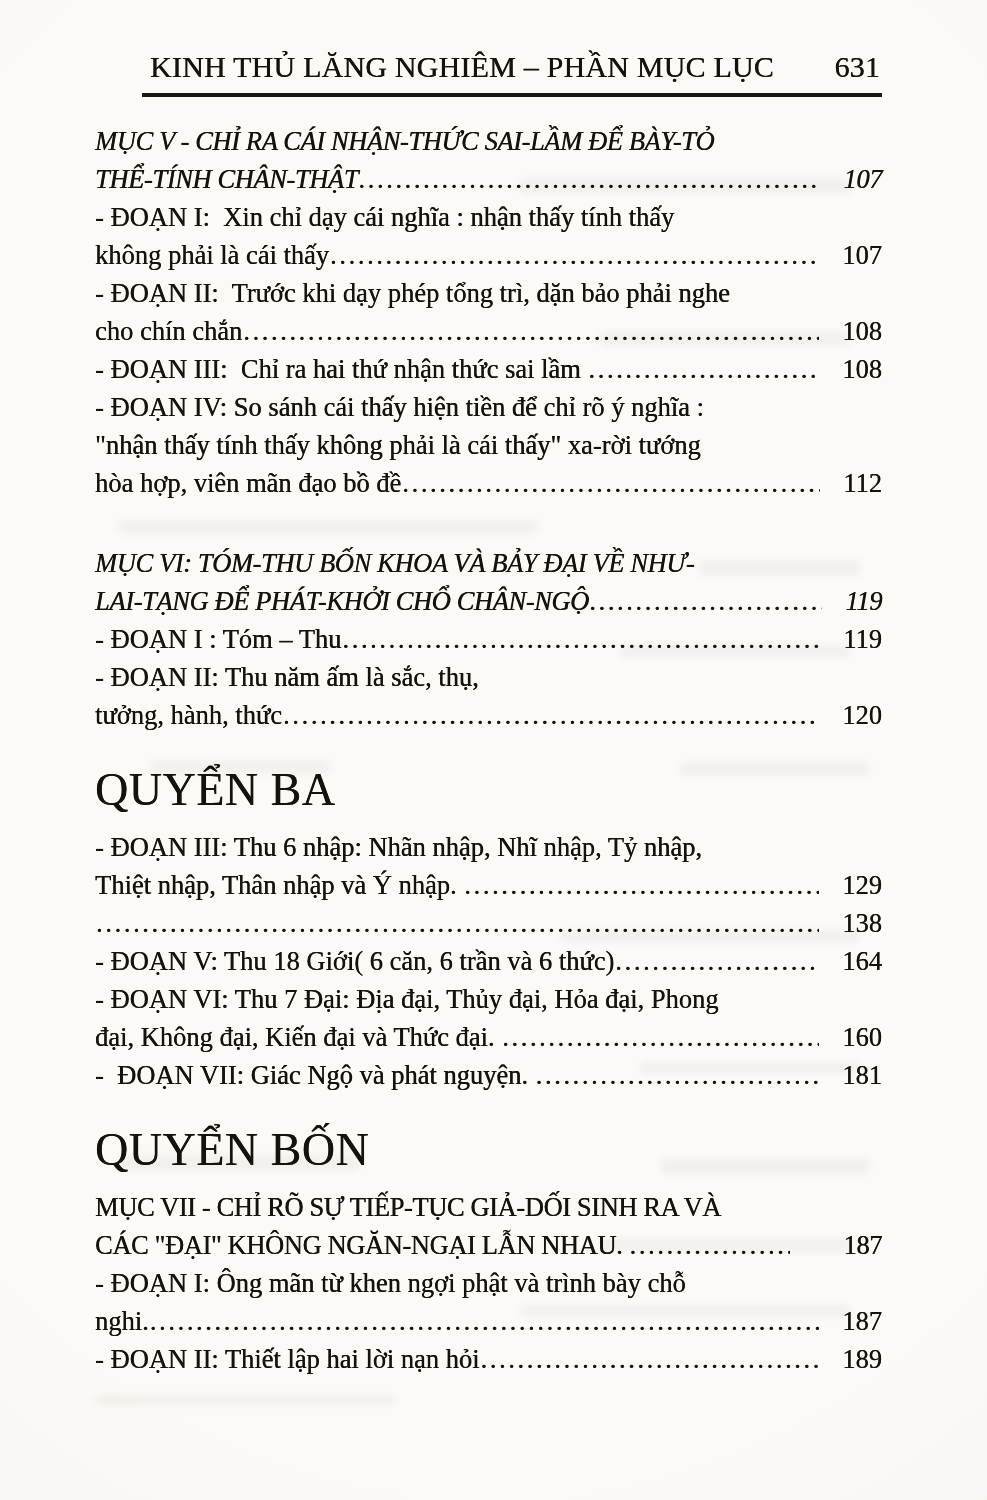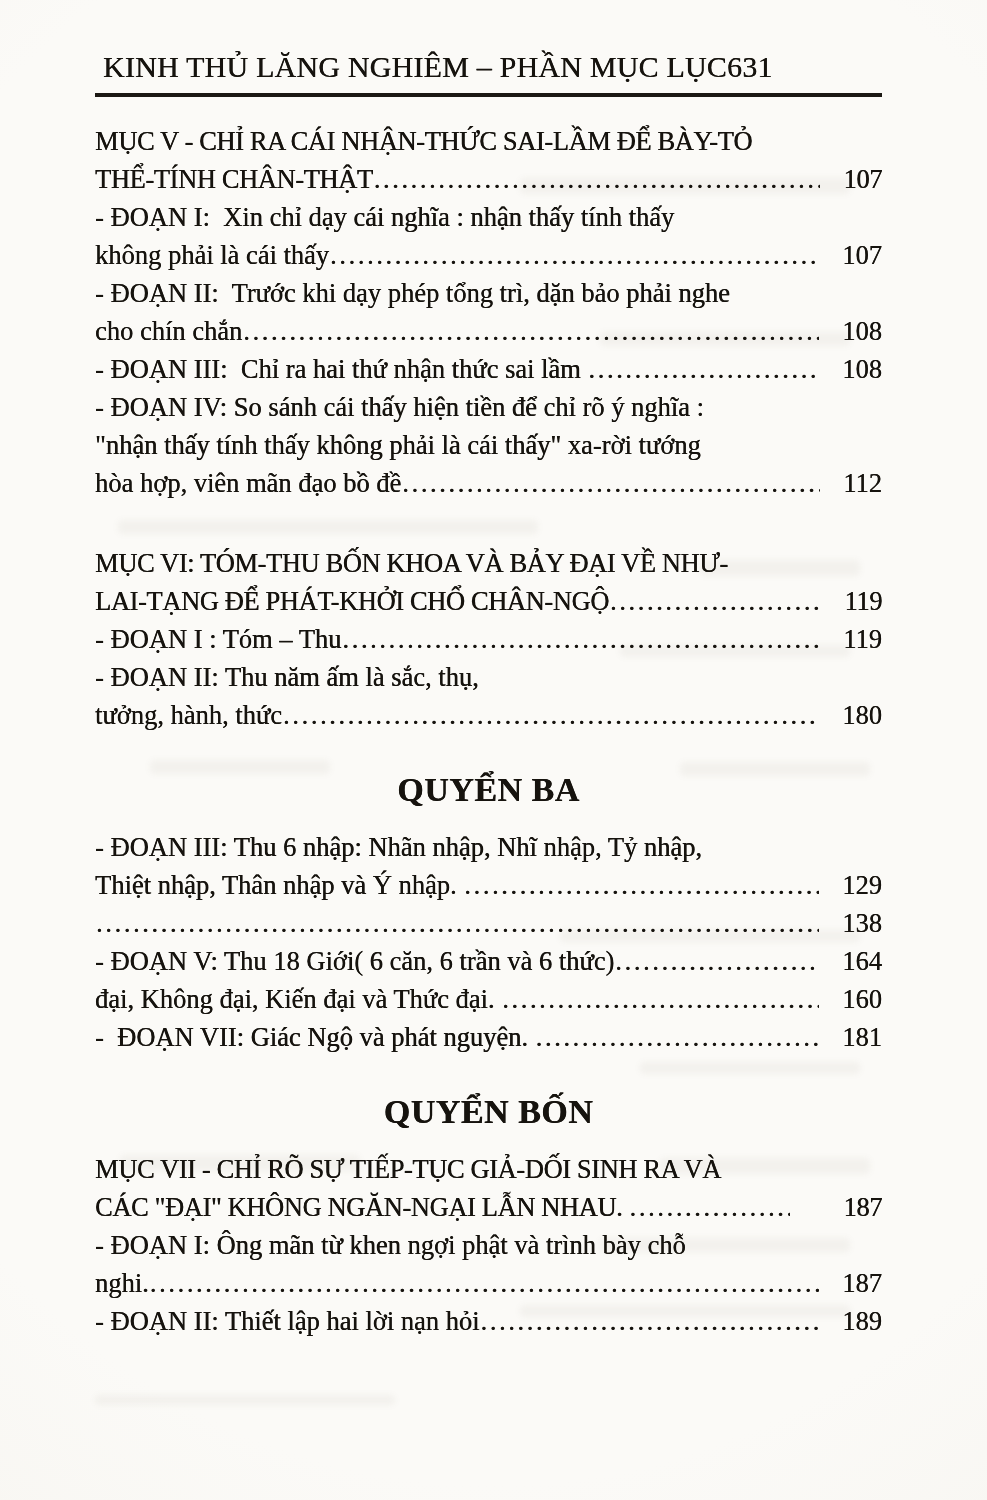--- a/index.html
+++ b/index.html
@@ -12,43 +12,44 @@
     position:relative;width:987px;height:1500px;overflow:hidden;
     background:
       radial-gradient(ellipse 120% 90% at 50% 45%, #fbfaf7 60%, #f4f2ec 100%);
     color:#16130e;
   }
   .content{
     position:absolute;left:95px;right:105px;top:50px;
     text-shadow:0.35px 0 0 currentColor;
   }
   .pagehead{
-    display:flex;align-items:baseline;
+    display:flex;justify-content:space-between;align-items:baseline;
     font-size:30px;letter-spacing:0.2px;
     border-bottom:4px solid #1b1813;
     padding:0 2px 9px 8px;
+    margin-left:47px;
   }
   .toc{margin-top:25px;}
   .line{
     display:flex;align-items:baseline;
     font-size:26.5px;line-height:38px;
   }
   .line .text{white-space:pre;flex:0 0 auto;}
-  .italic{}
+  .italic{font-style:italic;}
   .caps{letter-spacing:-0.4px;}
   .dots{
     flex:1 1 auto;overflow:hidden;white-space:nowrap;
     letter-spacing:2.6px;margin-left:1px;min-width:0;
   }
   .caps .dots{letter-spacing:2.6px;}
   .pg{flex:0 0 auto;margin-left:23px;}
   .numgap .dots{margin-right:30px;}
   .chapter{
-    display:block;text-align:center;
-    font-weight:bold;font-size:34px;line-height:52px;
+    display:block;text-align:left;
+    font-weight:normal;font-size:46px;line-height:52px;
     margin:30px 0 10px 0;letter-spacing:0.5px;
   }
   .gap-lg{margin-top:42px;}
   .gap-sm{margin-top:12px;}
   
   .ghost{
     position:absolute;background:#8a8170;opacity:0.07;
     filter:blur(3px);border-radius:4px;pointer-events:none;
   }
 </style>
@@ -130,41 +131,44 @@
           <span class="text">- ĐOẠN I : Tóm – Thu</span>
           <span class="dots">................................................................................................................................................................</span>
           <span class="pg">119</span>
         </div>
         <div class="line">
           <span class="text">- ĐOẠN II: Thu năm ấm là sắc, thụ,</span>
         </div>
         <div class="line">
           <span class="text">tưởng, hành, thức</span>
           <span class="dots">................................................................................................................................................................</span>
-          <span class="pg">180</span>
+          <span class="pg">120</span>
         </div>
         <div class="chapter"><span>QUYỂN BA</span></div>
         <div class="line gap-sm">
           <span class="text">- ĐOẠN III: Thu 6 nhập: Nhãn nhập, Nhĩ nhập, Tỷ nhập,</span>
         </div>
         <div class="line">
           <span class="text">Thiệt nhập, Thân nhập và Ý nhập. </span>
           <span class="dots">................................................................................................................................................................</span>
           <span class="pg">129</span>
         </div>
         <div class="line">
           <span class="dots">................................................................................................................................................................</span>
           <span class="pg">138</span>
         </div>
         <div class="line">
           <span class="text">- ĐOẠN V: Thu 18 Giới( 6 căn, 6 trần và 6 thức)</span>
           <span class="dots">................................................................................................................................................................</span>
           <span class="pg">164</span>
         </div>
         <div class="line">
+          <span class="text">- ĐOẠN VI: Thu 7 Đại: Địa đại, Thủy đại, Hỏa đại, Phong</span>
+        </div>
+        <div class="line">
           <span class="text">đại, Không đại, Kiến đại và Thức đại. </span>
           <span class="dots">................................................................................................................................................................</span>
           <span class="pg">160</span>
         </div>
         <div class="line">
           <span class="text">-  ĐOẠN VII: Giác Ngộ và phát nguyện. </span>
           <span class="dots">................................................................................................................................................................</span>
           <span class="pg">181</span>
         </div>
         <div class="chapter"><span>QUYỂN BỐN</span></div>

